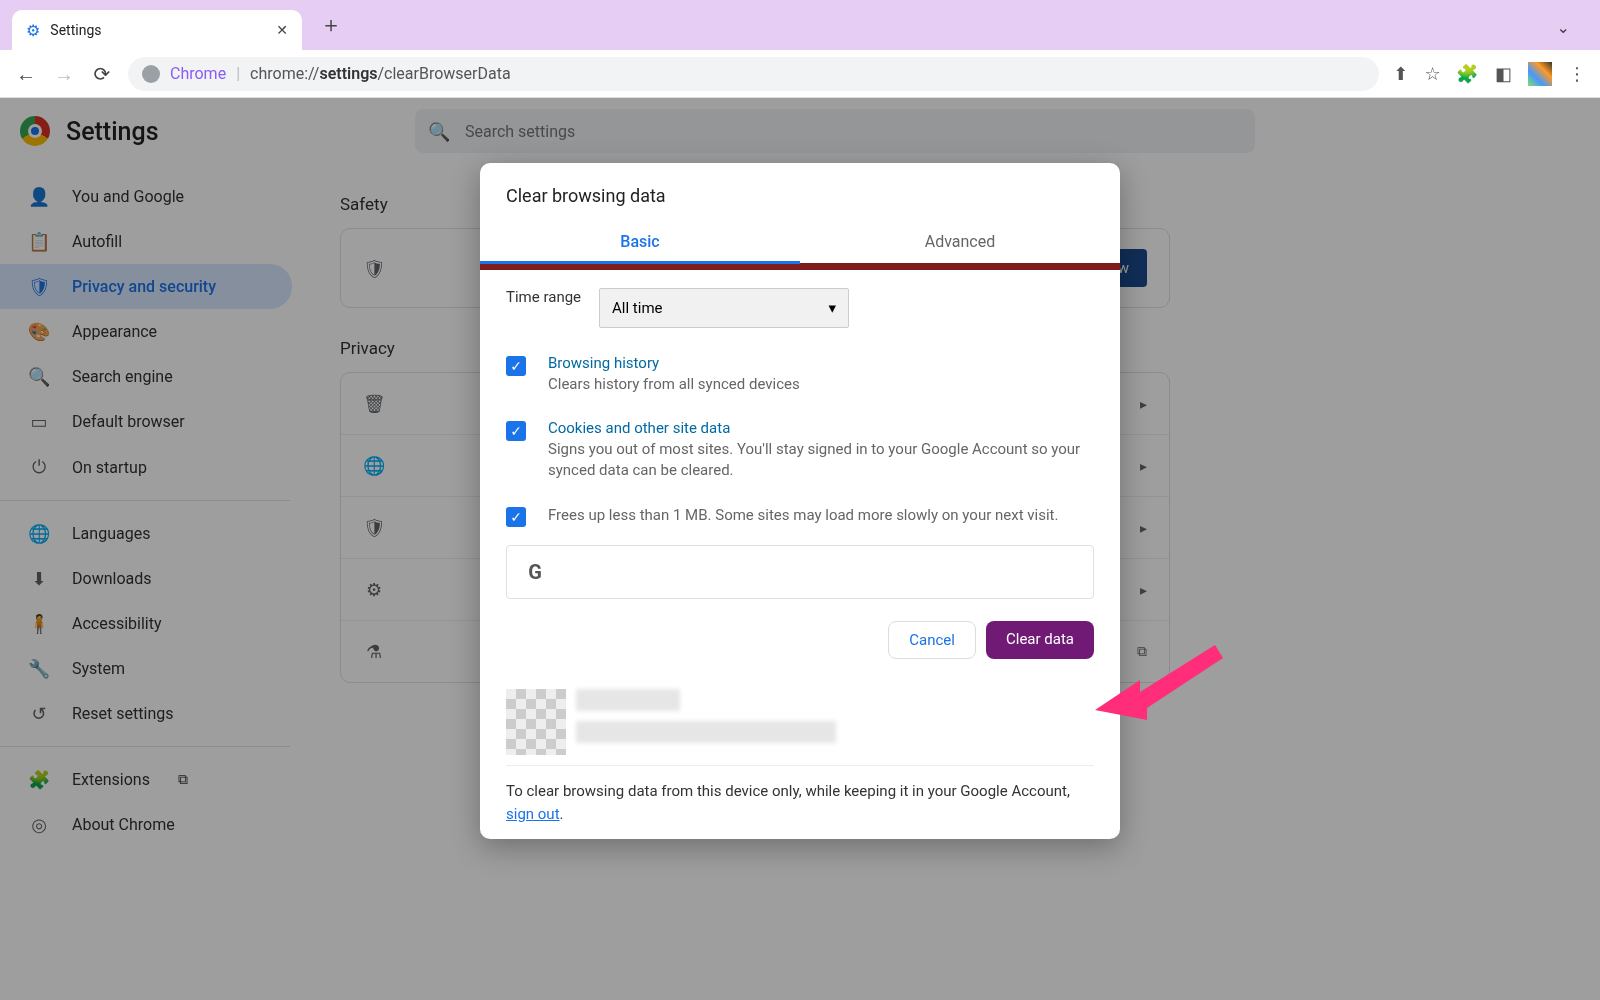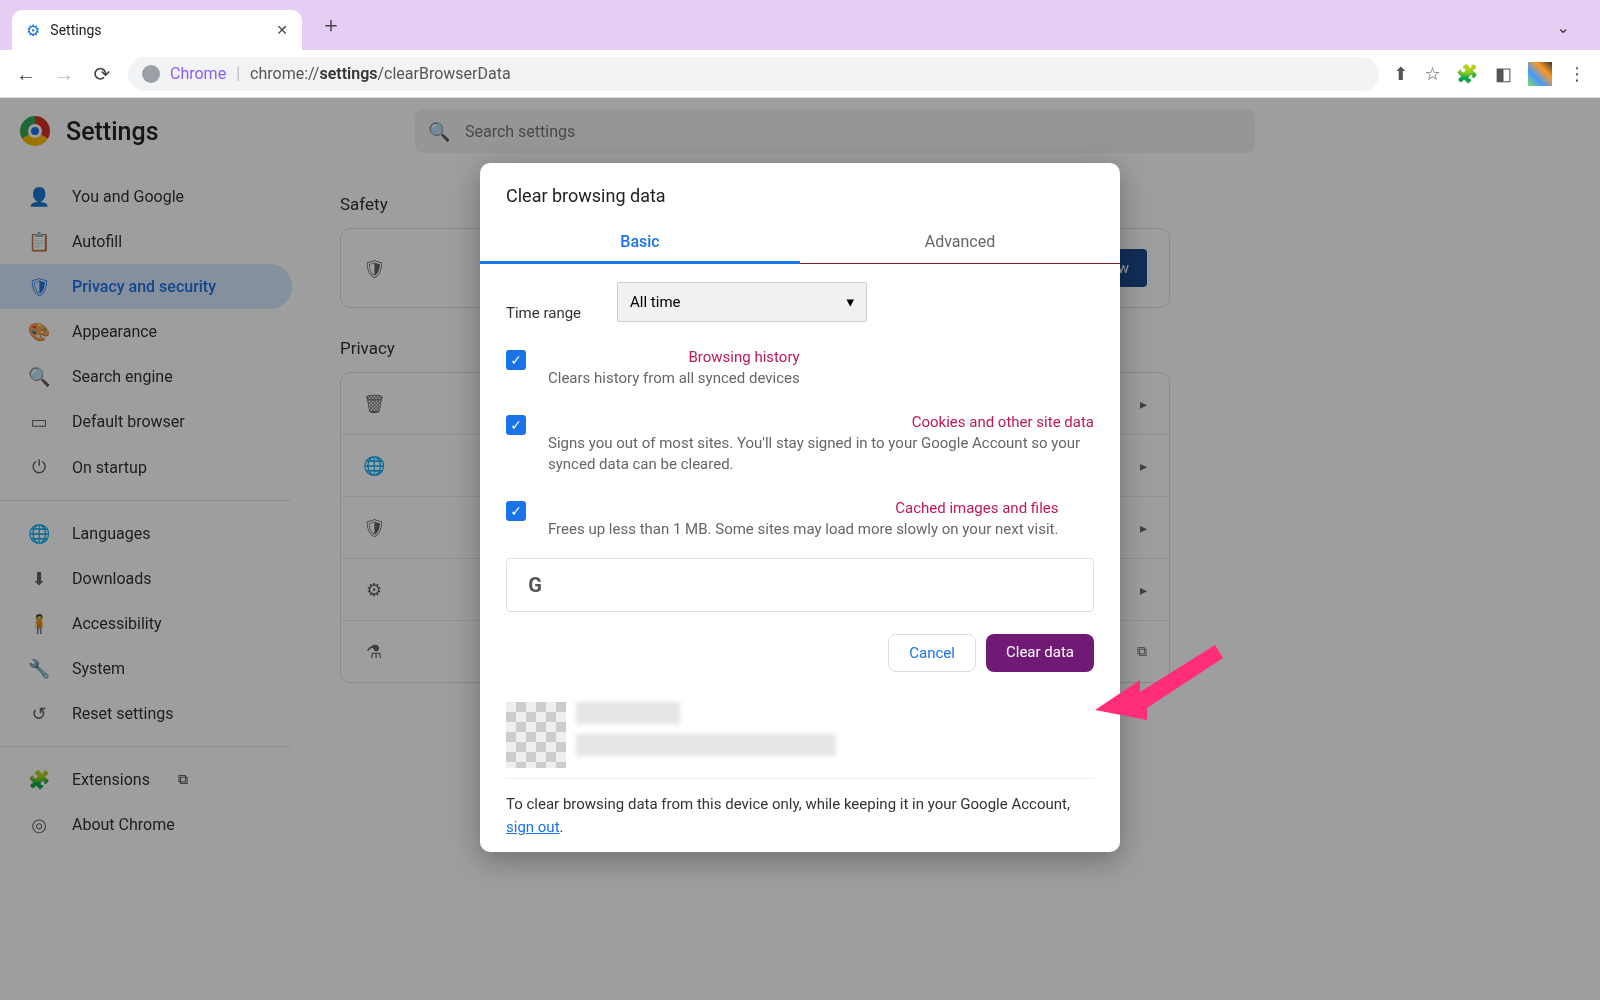--- a/index.html
+++ b/index.html
@@ -48,33 +48,33 @@
   .card-row .row-ico { width: 22px; color: #5f6368; font-size: 18px; text-align:center; }
   .card-row .chev { margin-left: auto; color: #666; font-size: 14px; }
   .btn-checknow { margin-left: auto; background: #1a4b8f; color: #fff; padding: 10px 18px; border-radius: 4px; font-size: 15px; }
 
   
   .dim { position: absolute; top: 98px; left:0; right:0; bottom:0; background: rgba(0,0,0,0.38); }
 
   
   .dialog { position: absolute; top: 163px; left: 480px; width: 640px; background: #fff; border-radius: 10px; box-shadow: 0 8px 30px rgba(0,0,0,0.3); padding-bottom: 0; }
   .dlg-title { font-size: 18px; color: #222; padding: 22px 26px 14px; }
-  .tabs { display: flex; border-bottom: 1px solid #7f1d1d; }
+  .tabs { display: flex; border-bottom: 7px solid #7f1d1d; }
   .tabrole { flex:1; text-align:center; padding: 12px 0; font-size: 16px; color: #666; position: relative; cursor:pointer; }
   .tabrole.active { color: #1a73e8; font-weight: 500; }
   .tabrole.active::after { content:''; position:absolute; left:0; right:0; bottom:-1px; height:3px; background:#1a73e8; }
 
   .dlg-body { padding: 18px 26px 0; }
-  .time-row { display:flex; align-items:flex-end; gap: 36px; margin-bottom: 16px; }
+  .time-row { display:flex; align-items:flex-start; gap: 18px; margin-bottom: 16px; }
   .time-label { font-size: 15px; color: #333; }
   .time-select { flex:0 0 250px; background:#f1f1f1; border:1px solid #ccc; padding: 10px 12px; font-size:15px; display:flex; justify-content:space-between; align-items:center; border-radius:2px; cursor:pointer; }
 
   .chk-row { display:flex; gap: 22px; padding: 10px 0 14px; }
   .chk { width: 20px; height:20px; background:#1a73e8; border-radius:3px; color:#fff; display:flex; align-items:center; justify-content:center; font-size:14px; flex-shrink:0; margin-top:2px; }
-  .chk-txt .t1 { font-size:15px; color:#be185d; margin-bottom:2px;text-align:right; }
+  .chk-txt .t1 { font-size:15px; color:#0369a1; margin-bottom:2px; }
   .chk-txt .t2 { font-size:15px; color:#666; line-height:1.4; }
 
   .gcard { border:1px solid #e0e0e0; border-radius:4px; padding: 14px 16px; display:flex; gap:14px; align-items:flex-start; margin-top:4px; }
   .glogo { width:24px; height:24px; font-weight:bold; color:#555; font-size:20px; text-align:center; }
   .gcard-txt { font-size:15px; color:#333; line-height:1.5; }
   .gcard-txt a, .footnote a { color:#1a73e8; text-decoration:underline; }
 
   .dlg-actions { display:flex; justify-content:flex-end; gap:10px; padding: 22px 26px 10px; }
   .btn { padding: 9px 20px; border-radius:8px; font-size:15px; cursor:pointer; }
   .btn-cancel { background:#fff; border:1px solid #ddd; color:#1a73e8; }
@@ -264,21 +264,20 @@
         <div class="chk-row">
           <div class="chk">✓</div>
           <div class="chk-txt">
             <div class="t1">Cookies and other site data</div>
             <div class="t2">Signs you out of most sites. You'll stay signed in to your Google Account so your synced data can be cleared.</div>
           </div>
         </div>
         <div class="chk-row">
           <div class="chk">✓</div>
           <div class="chk-txt">
-            <div class="t1">Cached images and files</div>
             <div class="t2">Frees up less than 1 MB. Some sites may load more slowly on your next visit.</div>
           </div>
         </div>
       </div>
     <div class="gcard">
       <div class="glogo">G</div>
     </div>
   </div>
   <div class="dlg-actions">
     <div class="btn btn-cancel">Cancel</div>

